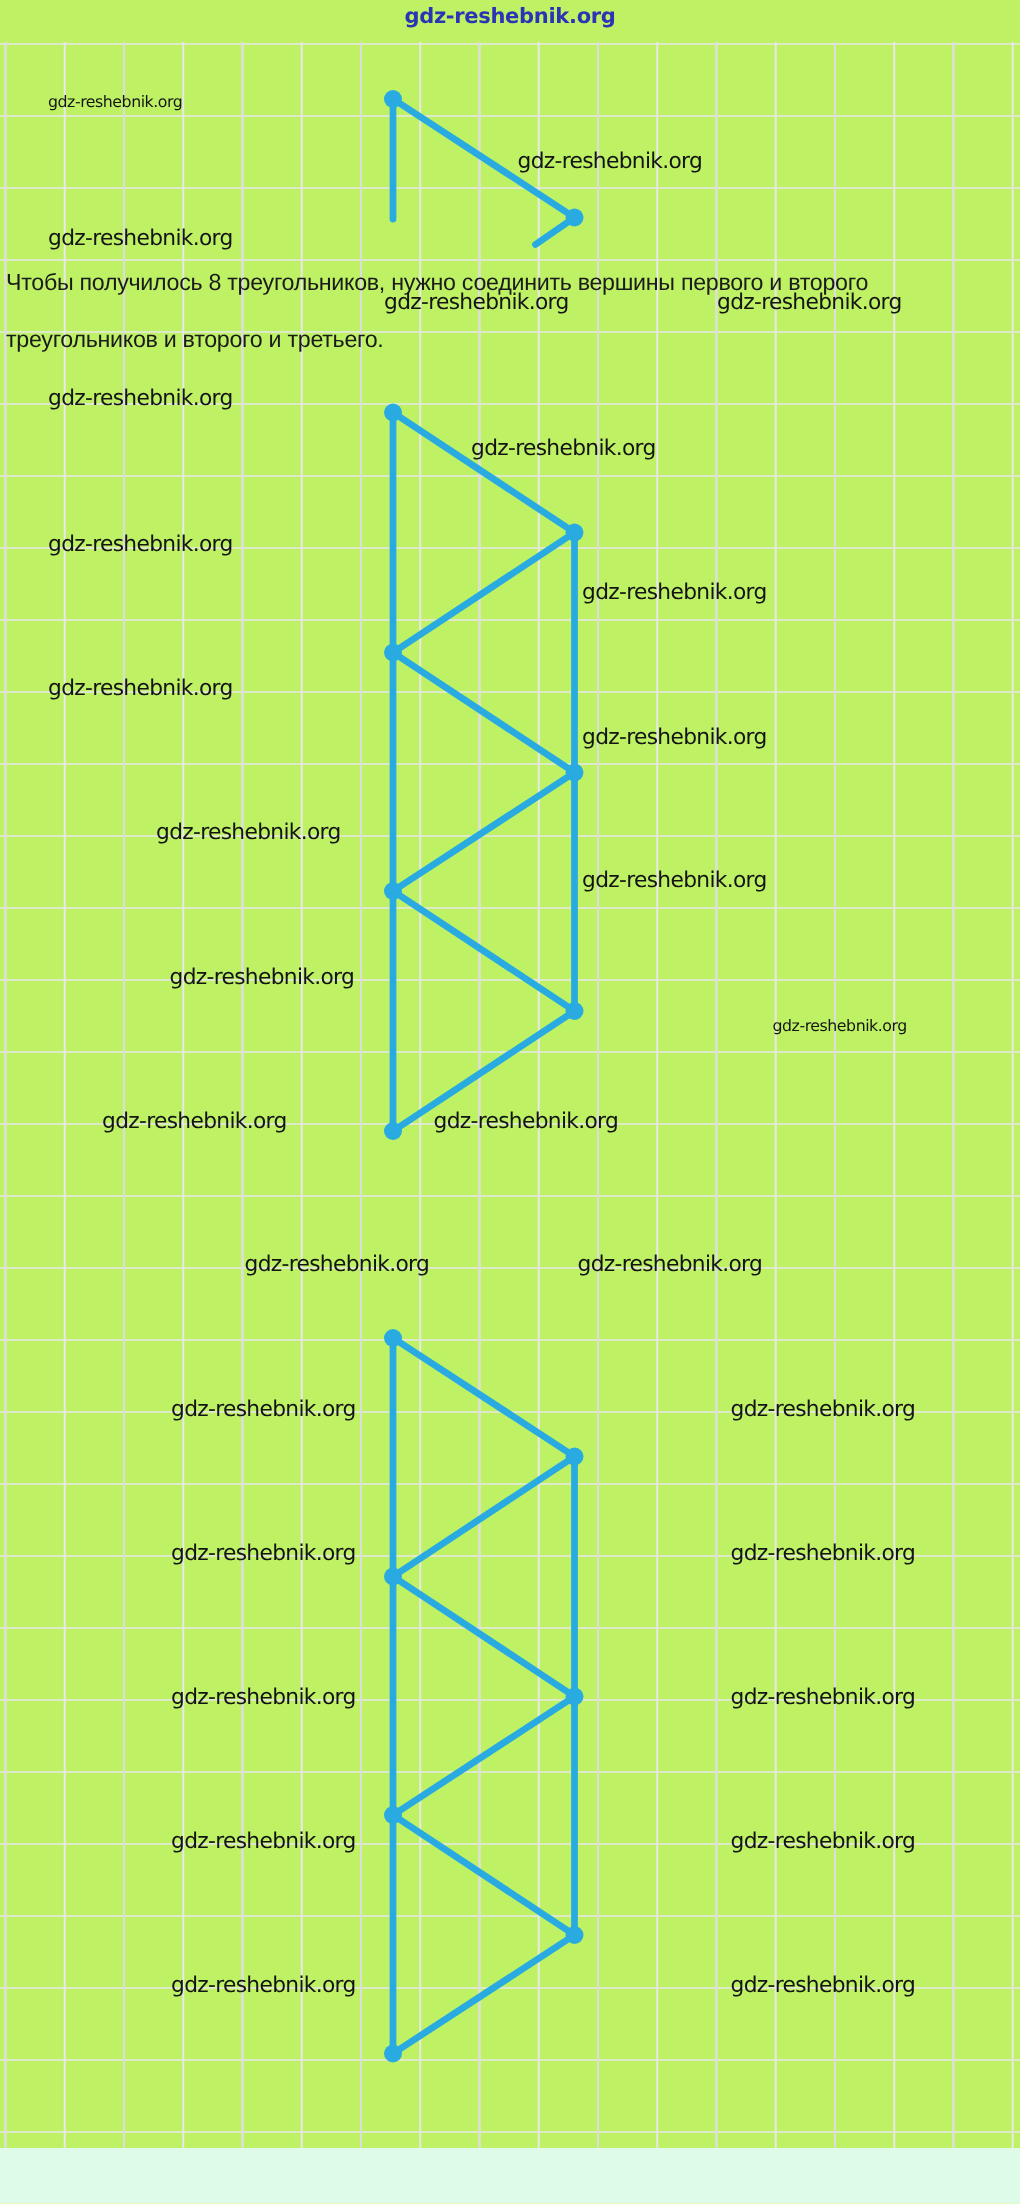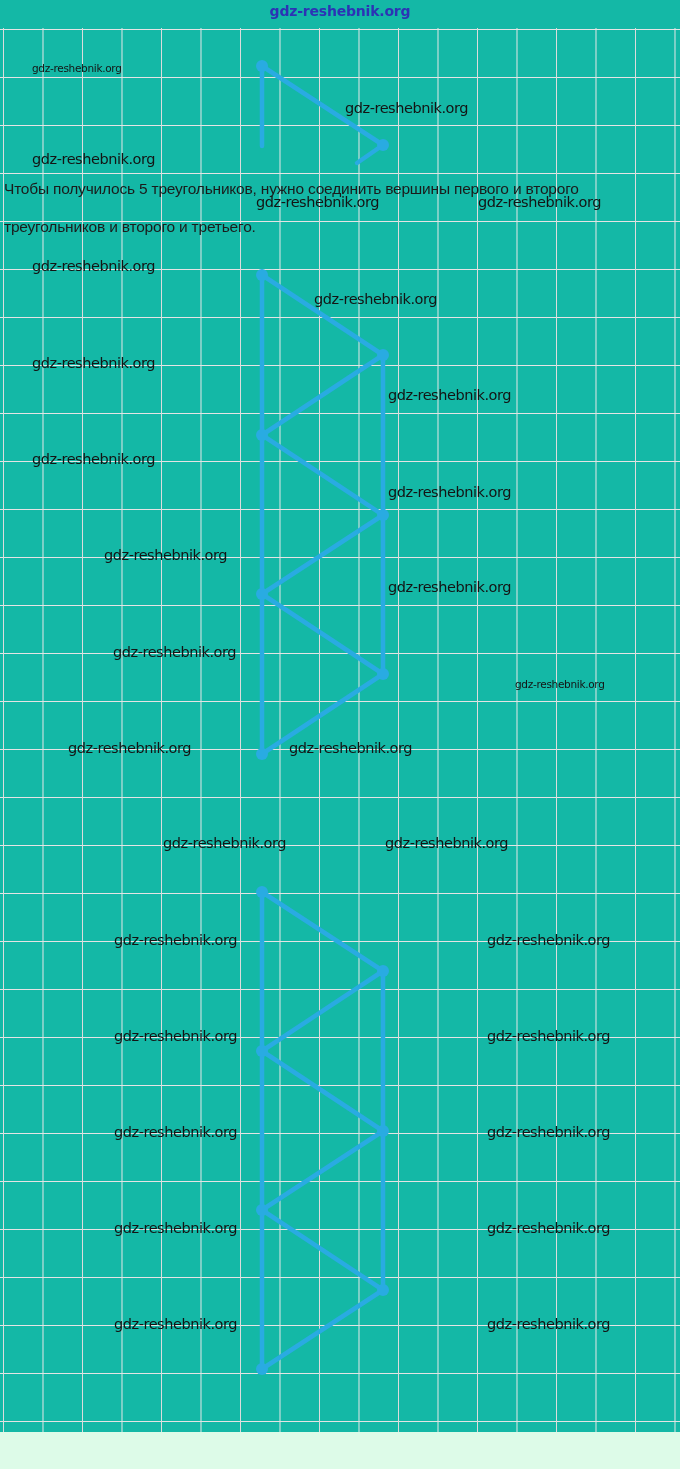--- a/index.html
+++ b/index.html
@@ -9,21 +9,21 @@
     background: #ffffff;
   }
   body {
     font-family: "Liberation Sans", sans-serif;
   }
   #page {
     position: relative;
     width: 680px;
     height: 1469px;
     overflow: hidden;
-    background: #14b8a6;
+    background: #bef264;
   }
   
   .grid-layer {
     position: absolute;
     left: 0;
     top: 28px;
     width: 680px;
     height: 1404px;
     background-image:
       linear-gradient(to right, #e8e8e8 1px, transparent 1px),
@@ -103,21 +103,21 @@
 <body>
 
 <div id="page">
 
   <div class="grid-layer"></div>
   <div class="grid-layer major"></div>
 
   <div class="header-watermark">gdz-reshebnik.org</div>
 
   <div class="answer-text">
-    <span>Чтобы получилось 5 треугольников, нужно соединить вершины первого и</span>
+    <span>Чтобы получилось 8 треугольников, нужно соединить вершины первого и</span>
     <span>второго треугольников и второго и третьего.</span>
   </div>
 
   <div id="watermark-layer">
       <div class="wm small" style="left: 32px; top: 60px;">gdz-reshebnik.org</div>
       <div class="wm" style="left: 345px; top: 100px;">gdz-reshebnik.org</div>
       <div class="wm" style="left: 32px; top: 151px;">gdz-reshebnik.org</div>
       <div class="wm" style="left: 256px; top: 194px;">gdz-reshebnik.org</div>
       <div class="wm" style="left: 478px; top: 194px;">gdz-reshebnik.org</div>
       <div class="wm" style="left: 32px; top: 258px;">gdz-reshebnik.org</div>

